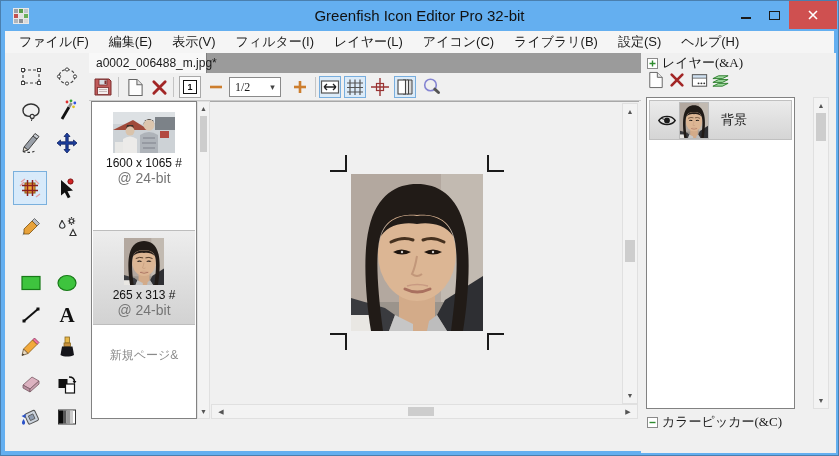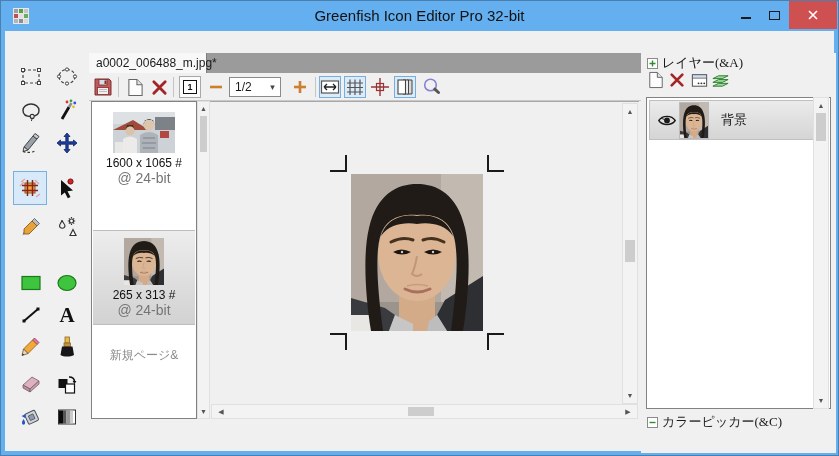--- a/index.html
+++ b/index.html
@@ -38,21 +38,21 @@
   .toolbar{position:absolute;left:88px;top:72px;width:552px;height:28px;background:#f0f0f0;
     border-bottom:1px solid #c8c8c8;}
   .tbtn{position:absolute;top:3px;width:22px;height:22px;display:flex;align-items:center;justify-content:center;
     border:1px solid transparent;}
   .tbtn.active{border:1px solid #78aede;background:#dcebf8;}
   .tsep{position:absolute;top:4px;width:1px;height:20px;background:#c4c4c4;}
   .framebox{width:14px;height:14px;border:1.5px solid #111;background:#fff;font-size:9px;font-weight:bold;
     display:flex;align-items:center;justify-content:center;color:#111;}
   .zoomselect{position:absolute;top:4px;width:52px;height:20px;background:#fff;border:1px solid #8a8a8a;
     font-size:12px;display:flex;align-items:center;}
-  .zoomselect .val{flex:1;padding-left:5px;}
+  .zoomselect .val{flex:1;padding-left:5px;font-family:Liberation Serif, serif;}
   .zoomselect .chev{width:15px;text-align:center;color:#444;font-size:9px;}
   
   .pagespanel{position:absolute;left:90px;top:100px;width:106px;height:318px;background:#fff;
     border:1px solid #828282;}
   .pageitem{position:absolute;left:1px;right:1px;text-align:center;}
   .pageitem .thumb{display:block;margin:0 auto 3px auto;}
   .pageitem .dims{font-size:12px;color:#111;text-align:center;}
   .pageitem .depth{font-size:14px;color:#757575;}
   .pageitem.selected{background:linear-gradient(#ededed,#d2d2d2);border-top:1px solid #bdbdbd;border-bottom:1px solid #bdbdbd;margin-top:28px;}
   .newpage{position:absolute;left:0;right:0;top:245px;text-align:center;font-size:12px;color:#8a8a8a;}
@@ -66,21 +66,21 @@
     border-top:1px solid #a8a8a8;}
   .cropmark{position:absolute;width:17px;height:17px;}
   .cm-tl{border-right:2px solid #1a1a1a;border-bottom:2px solid #1a1a1a;}
   .cm-tr{border-left:2px solid #1a1a1a;border-bottom:2px solid #1a1a1a;}
   .cm-bl{border-right:2px solid #1a1a1a;border-top:2px solid #1a1a1a;}
   .cm-br{border-left:2px solid #1a1a1a;border-top:2px solid #1a1a1a;}
   
   .rightpanel{position:absolute;left:640px;top:52px;width:195px;height:400px;background:#f0f0f0;}
   .sechead{position:absolute;left:6px;display:flex;align-items:center;font-size:13px;gap:4px;font-family:Liberation Serif, serif;}
   .rtool{position:absolute;top:16px;width:22px;height:22px;display:flex;align-items:center;justify-content:center;}
-  .layerbox{position:absolute;left:5px;top:44px;width:185px;height:312px;background:#fff;border:1px solid #828282;}
+  .layerbox{position:absolute;left:5px;top:44px;width:149px;height:312px;background:#fff;border:1px solid #828282;}
   .layerrow{position:absolute;left:2px;right:2px;top:2px;height:40px;
     background:linear-gradient(#ebebeb,#d5d5d5);border:1px solid #c0c0c0;display:flex;align-items:center;}
   .layerrow .name{font-size:13px;margin-left:12px;}
   .eyewrap{width:24px;margin-left:5px;display:flex;justify-content:center;}
   .lthumb{width:30px;height:37px;border:1px solid #bbb;}
 </style>
 </head>
 <body>
 
 <svg width="0" height="0" style="position:absolute">
@@ -154,20 +154,31 @@
         <svg width="12" height="12" viewBox="0 0 12 12">
             <path d="M2,2 L10,10 M10,2 L2,10" stroke="#fff" stroke-width="1.6"></path>
           </svg>
       </div>
     </div>
   </div>
   <div class="edge l"></div>
   <div class="edge r"></div>
   <div class="edge b"></div>
 
+  <div class="menubar">
+    <div class="menuitem">ファイル(F)</div>
+    <div class="menuitem">編集(E)</div>
+    <div class="menuitem">表示(V)</div>
+    <div class="menuitem">フィルター(I)</div>
+    <div class="menuitem">レイヤー(L)</div>
+    <div class="menuitem">アイコン(C)</div>
+    <div class="menuitem">ライブラリ(B)</div>
+    <div class="menuitem">設定(S)</div>
+    <div class="menuitem">ヘルプ(H)</div>
+  </div>
 
   <div class="palette">
     <div class="tool" style="left:10px;top:8px">
       <svg width="22" height="22" viewBox="0 0 22 22">
         <rect x="3" y="4" width="16" height="13" fill="none" stroke="#444" stroke-width="1.2" stroke-dasharray="3 2"></rect>
         <g fill="#fff" stroke="#444">
             <rect x="1.5" y="2.5" width="3" height="3"></rect>
             <rect x="17.5" y="2.5" width="3" height="3"></rect>
             <rect x="1.5" y="15.5" width="3" height="3"></rect>
             <rect x="17.5" y="15.5" width="3" height="3"></rect>

